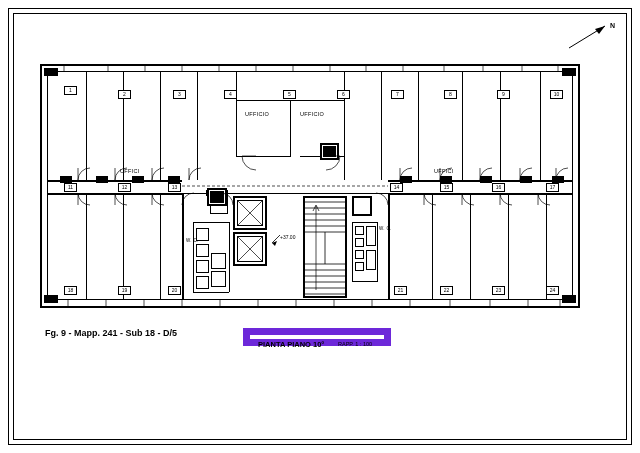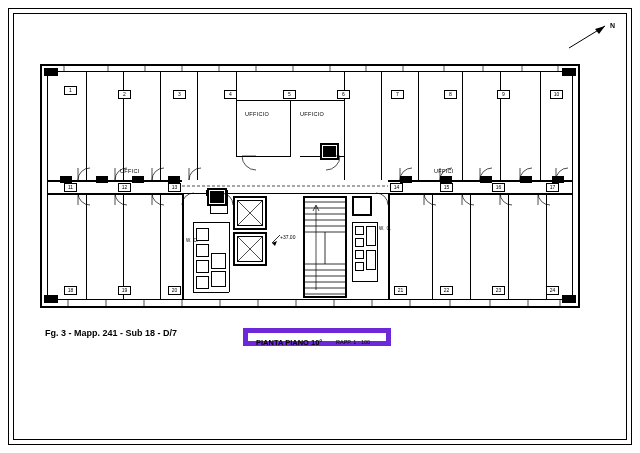--- a/index.html
+++ b/index.html
@@ -82,21 +82,21 @@
     left: 45px; top: 328px;
     font-size: 9px;
     font-weight: bold;
     color: #000;
     white-space: nowrap;
   }
   .title-box {
     position: absolute;
     left: 243px; top: 328px;
     width: 148px; height: 18px;
-    border: 5px solid #6d28d9;
+    border: 7px solid #6d28d9;
     box-sizing: border-box;
     background: #fff;
   }
   .title-box .t1 {
     position: absolute;
     left: 8px; top: 5px;
     font-size: 7.5px;
     font-weight: bold;
     color: #000;
     white-space: nowrap;
@@ -400,19 +400,19 @@
   <div class="numtag" style="left:546px; top:286px;">24</div>
 
   <div class="lbl" style="left:245px; top:111px;">UFFICIO</div>
   <div class="lbl" style="left:300px; top:111px;">UFFICIO</div>
   <div class="lbl" style="left:120px; top:168px;">UFFICI</div>
   <div class="lbl" style="left:434px; top:168px;">UFFICI</div>
   <div class="lbl lbl-sm" style="left:186px; top:238px;">W. C.</div>
   <div class="lbl lbl-sm" style="left:379px; top:226px;">W. C.</div>
   <div class="lvl" style="left:280px; top:234px;">+37.00</div>
 
-  <div class="title-left">Fg. 3 - Mapp. 241 - Sub 18 - D/7</div>
+  <div class="title-left">Fg. 9 - Mapp. 241 - Sub 18 - D/5</div>
   <div class="title-box">
     <span class="t1">PIANTA  PIANO  10°</span>
     <span class="t2">RAPP. 1 : 100</span>
   </div>
 
 </div>
 
 </body></html>

